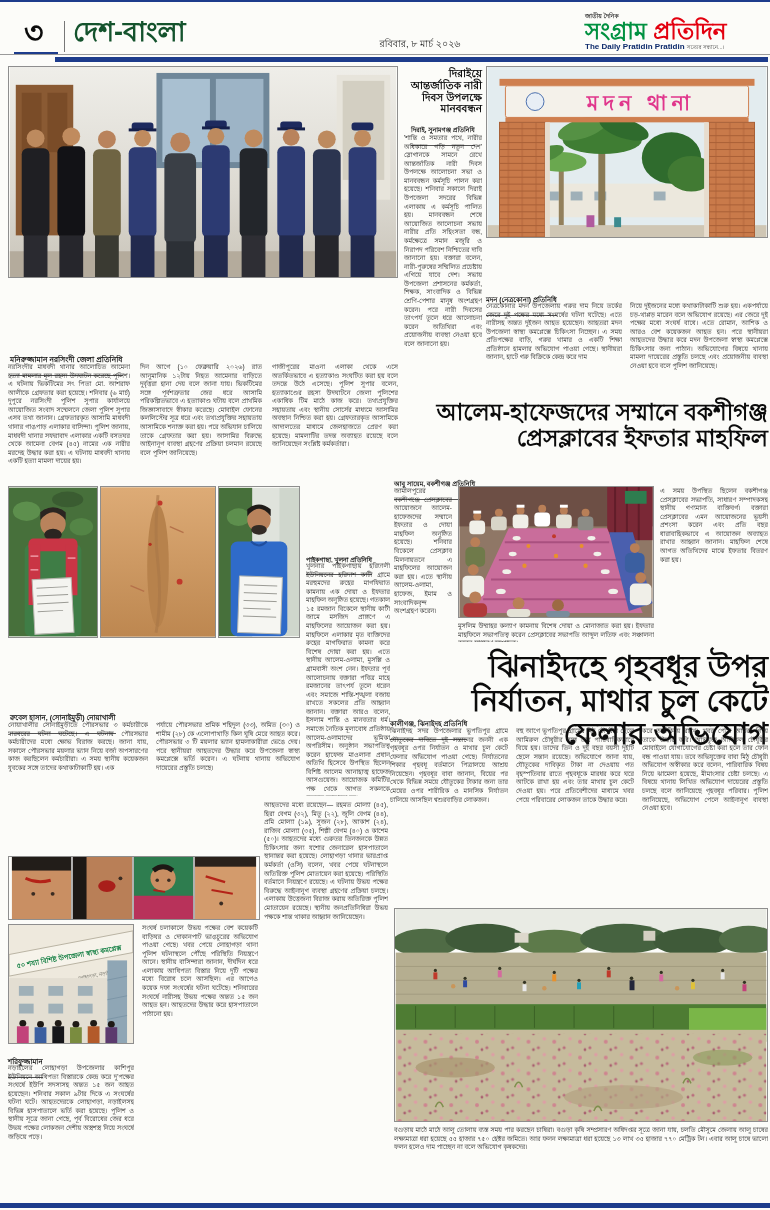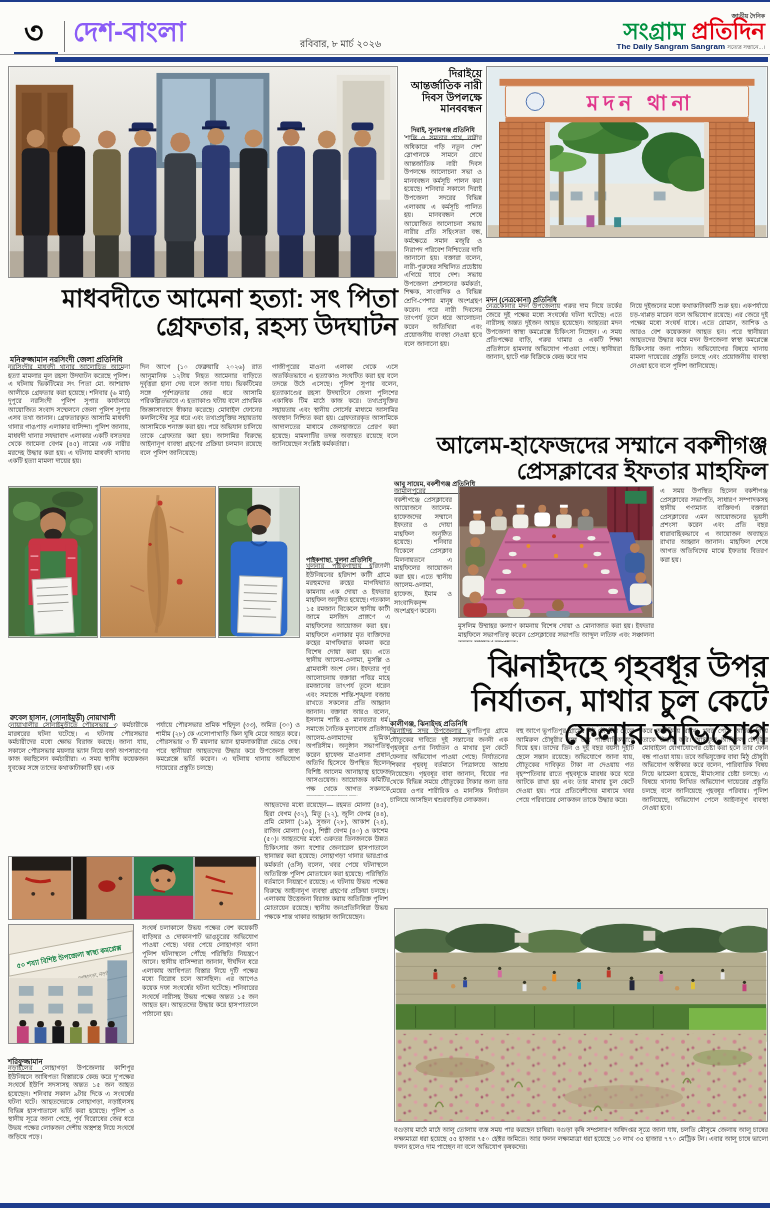--- a/index.html
+++ b/index.html
@@ -2,51 +2,51 @@
 <html><head>
 <meta charset="utf-8">
 <style>
   html,body{margin:0;padding:0;background:#e9e9e9;}
   .page{position:relative;width:770px;height:1210px;background:#fcfcf9;overflow:hidden;
         font-family:"Liberation Sans","DejaVu Sans",sans-serif;color:#111;}
   .abs{position:absolute;}
   .rule{background:#1d3c8c;}
   .hl{font-weight:bold;text-align:right;line-height:1.12;color:#0b0b0b;letter-spacing:0;}
   .byline{font-weight:bold;font-size:7.5px;color:#111;border-bottom:1px solid #555;
-          display:inline-block;padding-bottom:5px;line-height:1.2;}
+          display:inline-block;padding-bottom:11px;line-height:1.2;}
   .bodytxt{font-size:6.4px;line-height:1.34;text-align:justify;color:#1d1d1d;overflow:hidden;}
   .caption{font-size:6.4px;line-height:1.35;text-align:justify;color:#1d1d1d;overflow:hidden;}
   .photo{border:1px solid #8e8e8e;box-sizing:border-box;display:block;}
-  .masthead{ text-align:right;line-height:1.05;}
+  .masthead{ text-align:left;line-height:1.05;}
   .masthead .tiny{font-size:6px;color:#3a3a3a;font-weight:bold;}
   .masthead .title{font-size:23px;font-weight:bold;}
   .masthead .sub{font-size:8px;font-weight:bold;color:#0d2a6b;}
   .masthead .tail{font-size:5.5px;color:#444;font-weight:normal;}
   .green{color:#009140;}
   .red{color:#e3000f;}
   .pageno{font-size:30px;font-weight:bold;color:#0b0b0b;line-height:1;}
-  .section{font-size:27px;font-weight:bold;color:#8b5cf6;line-height:1;}
+  .section{font-size:27px;font-weight:bold;color:#14532d;line-height:1;}
   .date{font-size:9.5px;color:#222;}
   svg{display:block;}
 </style>
 </head>
 <body>
 
 <div class="page">
 
   <div class="abs rule" style="left:0;top:10;width:770px;height:2px"></div>
   <div class="abs pageno" style="left:24;top:18px;left:24px">৩</div>
   <div class="abs rule" style="left:14px;top:52px;width:44px;height:3px"></div>
   <div class="abs" style="left:64px;top:21px;width:1px;height:31px;background:#777"></div>
   <div class="abs section" style="left:73px;top:19px">দেশ-বাংলা</div>
-  <div class="abs date" style="left:300px;top:37px;width:240px;text-align:left">রবিবার, ৮ মার্চ ২০২৬</div>
+  <div class="abs date" style="left:300px;top:37px;width:240px;text-align:center">রবিবার, ৮ মার্চ ২০২৬</div>
   <div class="abs masthead" style="left:585px;top:13px;width:180px">
     <div class="tiny">জাতীয় দৈনিক</div>
     <div class="title"><span class="green">সংগ্রাম</span> <span class="red">প্রতিদিন</span></div>
-    <div class="sub"><span>The Daily Sangram Sangram</span> <span class="tail">সত্যের সন্ধানে...।</span></div>
+    <div class="sub"><span>The Daily Pratidin Pratidin</span> <span class="tail">সত্যের সন্ধানে...।</span></div>
   </div>
   <div class="abs" style="left:0;top:54px;width:770px;height:1px;background:#9a9a9a"></div>
   <div class="abs rule" style="left:55px;top:57px;width:713px;height:5px"></div>
 
   <svg class="abs photo" style="left:8px;top:66px" width="390" height="212" viewBox="0 0 390 212">
     <defs>
       <linearGradient id="gWall" x1="0" y1="0" x2="0" y2="1">
         <stop offset="0" stop-color="#efeee9"></stop>
           <stop offset="0.6" stop-color="#dcd9d1"></stop>
           <stop offset="1" stop-color="#c9c4b9"></stop>
@@ -168,21 +168,20 @@
     <rect x="58" y="56" width="5" height="116" fill="#e7dccd"></rect>
       <rect x="219" y="56" width="5" height="116" fill="#e7dccd"></rect>
     <rect x="100" y="150" width="8" height="12" fill="#b05a9e"></rect>
       <rect x="128" y="152" width="7" height="10" fill="#3b8a8f"></rect>
   </svg>
 
   <div class="abs" style="left:486px;top:288px"><span class="byline" style="font-size:6.8px">মদন (নেত্রকোনা) প্রতিনিধি</span></div>
   <div class="abs bodytxt" style="left:486px;top:302px;width:136px;height:100px">নেত্রকোনার মদন উপজেলায় গরুর দাম নিয়ে তর্কের জেরে দুই পক্ষের মধ্যে সংঘর্ষের ঘটনা ঘটেছে। এতে নারীসহ অন্তত দুইজন আহত হয়েছেন। আহতরা মদন উপজেলা স্বাস্থ্য কমপ্লেক্সে চিকিৎসা নিচ্ছেন। এ সময় প্রতিপক্ষের বাড়ি, গরুর খামার ও একটি শিক্ষা প্রতিষ্ঠানে হামলার অভিযোগ পাওয়া গেছে। স্থানীয়রা জানান, হাটে গরু বিক্রিকে কেন্দ্র করে দাম</div>
   <div class="abs bodytxt" style="left:630px;top:302px;width:138px;height:100px">নিয়ে দুইজনের মধ্যে কথাকাটাকাটি শুরু হয়। একপর্যায়ে চড়-থাপ্পড় মারেন বলে অভিযোগ রয়েছে। এর জেরে দুই পক্ষের মধ্যে সংঘর্ষ বাধে। এতে রোমান, আশিক ও আরও বেশ কয়েকজন আহত হন। পরে স্থানীয়রা আহতদের উদ্ধার করে মদন উপজেলা স্বাস্থ্য কমপ্লেক্সে চিকিৎসার জন্য পাঠান। অভিযোগের বিষয়ে থানায় মামলা দায়েরের প্রস্তুতি চলছে এবং প্রয়োজনীয় ব্যবস্থা নেওয়া হবে বলে পুলিশ জানিয়েছে।</div>
 
-  <div class="abs hl" style="left:8px;top:284px;width:390px;font-size:25px">মাধবদীতে আমেনা হত্যা: সৎ পিতা গ্রেফতার, রহস্য উদঘাটন</div>
   <div class="abs" style="left:10px;top:348px"><span class="byline">মনিরুজ্জামান নরসিংদী জেলা প্রতিনিধি</span></div>
   <div class="abs bodytxt" style="left:8px;top:363px;width:122px;height:120px">নরসিংদীর মাধবদী থানার আলোচিত আমেনা হত্যা মামলার মূল রহস্য উদঘাটন করেছে পুলিশ। এ ঘটনায় ভিকটিমের সৎ পিতা মো. আশরাফ আলীকে গ্রেফতার করা হয়েছে। শনিবার (৬ মার্চ) দুপুরে নরসিংদী পুলিশ সুপার কার্যালয়ে আয়োজিত সংবাদ সম্মেলনে জেলা পুলিশ সুপার এসব তথ্য জানান। গ্রেফতারকৃত আসামি মাধবদী থানার গাঙপাড় এলাকার বাসিন্দা। পুলিশ জানায়, মাধবদী থানার সফরাবাদ এলাকার একটি বসতঘর থেকে আমেনা বেগম (৪৫) নামের এক নারীর মরদেহ উদ্ধার করা হয়। এ ঘটনায় মাধবদী থানায় একটি হত্যা মামলা দায়ের হয়।</div>
   <div class="abs bodytxt" style="left:140px;top:363px;width:122px;height:120px">দিন আগে (১০ ফেব্রুয়ারি ২০২৬) রাত আনুমানিক ১২টায় নিহত আমেনার বাড়িতে দুর্বৃত্তরা হানা দেয় বলে জানা যায়। ভিকটিমের সঙ্গে পূর্বশত্রুতার জের ধরে আসামি পরিকল্পিতভাবে এ হত্যাকাণ্ড ঘটায় বলে প্রাথমিক জিজ্ঞাসাবাদে স্বীকার করেছে। মোবাইল ফোনের কললিস্টের সূত্র ধরে এবং তথ্যপ্রযুক্তির সহায়তায় আসামিকে শনাক্ত করা হয়। পরে অভিযান চালিয়ে তাকে গ্রেফতার করা হয়। আসামির বিরুদ্ধে আইনানুগ ব্যবস্থা গ্রহণের প্রক্রিয়া চলমান রয়েছে বলে পুলিশ জানিয়েছে।</div>
   <div class="abs bodytxt" style="left:272px;top:363px;width:126px;height:120px">গাজীপুরের মাওনা এলাকা থেকে এসে অতর্কিতভাবে এ হত্যাকাণ্ড সংঘটিত করা হয় বলে তদন্তে উঠে এসেছে। পুলিশ সুপার বলেন, হত্যাকাণ্ডের রহস্য উদঘাটনে জেলা পুলিশের একাধিক টিম মাঠে কাজ করে। তথ্যপ্রযুক্তির সহায়তায় এবং স্থানীয় সোর্সের মাধ্যমে আসামির অবস্থান নিশ্চিত করা হয়। গ্রেফতারকৃত আসামিকে আদালতের মাধ্যমে জেলহাজতে প্রেরণ করা হয়েছে। মামলাটির তদন্ত অব্যাহত রয়েছে বলে জানিয়েছেন সংশ্লিষ্ট কর্মকর্তারা।</div>
 
   <svg class="abs photo" style="left:8px;top:486px" width="90" height="152" viewBox="0 0 90 152">
     <rect width="90" height="152" fill="#47703b"></rect>
     <ellipse cx="18" cy="24" rx="14" ry="10" fill="#5d8f4d"></ellipse>
       <ellipse cx="74" cy="40" rx="12" ry="9" fill="#548546"></ellipse>
       <ellipse cx="60" cy="12" rx="16" ry="8" fill="#3a5c31"></ellipse>
@@ -236,21 +235,21 @@
         <line x1="25" y1="108" x2="59" y2="108" stroke="#9a9a94" stroke-width="1"></line>
         <line x1="25" y1="116" x2="59" y2="116" stroke="#9a9a94" stroke-width="1"></line>
         <line x1="25" y1="124" x2="53" y2="124" stroke="#9a9a94" stroke-width="1"></line>
         <line x1="25" y1="132" x2="59" y2="132" stroke="#9a9a94" stroke-width="1"></line>
     </g>
   </svg>
 
   <div class="abs" style="left:306px;top:548px;width:84px"><span class="byline" style="font-size:6.2px">পাইকগাছা, খুলনা প্রতিনিধি</span></div>
   <div class="abs bodytxt" style="left:306px;top:562px;width:84px;height:234px">খুলনার পাইকগাছায় হরিঢালী ইউনিয়নের হরিদাশ কাটী গ্রামে মরহুমদের রুহের মাগফিরাত কামনায় এক দোয়া ও ইফতার মাহফিল অনুষ্ঠিত হয়েছে। গতকাল ১৫ রমজান বিকেলে স্থানীয় কাটী জামে মসজিদ প্রাঙ্গণে এ মাহফিলের আয়োজন করা হয়। মাহফিলে এলাকার মৃত ব্যক্তিদের রুহের মাগফিরাত কামনা করে বিশেষ দোয়া করা হয়। এতে স্থানীয় আলেম-ওলামা, মুসল্লি ও গ্রামবাসী অংশ নেন। ইফতার পূর্ব আলোচনায় বক্তারা পবিত্র মাহে রমজানের তাৎপর্য তুলে ধরেন এবং সমাজে শান্তি-শৃঙ্খলা বজায় রাখতে সকলের প্রতি আহ্বান জানান। বক্তারা আরও বলেন, ইসলাম শান্তি ও মানবতার ধর্ম। সমাজে নৈতিক মূল্যবোধ প্রতিষ্ঠায় আলেম-ওলামাদের ভূমিকা অপরিসীম। অনুষ্ঠান সভাপতিত্ব করেন হাফেজ মাওলানা প্রধান অতিথি হিসেবে উপস্থিত ছিলেন বিশিষ্ট আলেম আনাহাজ্ব হাফেজ আসগুয়েজ। আয়োজক কমিটির পক্ষ থেকে আগত সকলকে ধন্যবাদ জানানো হয়।</div>
 
-  <div class="abs hl" style="left:394px;top:433px;width:374px;font-size:23px">আলেম-হাফেজদের সম্মানে বকশীগঞ্জ প্রেসক্লাবের ইফতার মাহফিল</div>
+  <div class="abs hl" style="left:394px;top:400px;width:374px;font-size:23px">আলেম-হাফেজদের সম্মানে বকশীগঞ্জ প্রেসক্লাবের ইফতার মাহফিল</div>
   <div class="abs" style="left:394px;top:472px"><span class="byline" style="font-size:6.5px">আবু সায়েম, বকশীগঞ্জ প্রতিনিধি</span></div>
   <div class="abs bodytxt" style="left:394px;top:487px;width:58px;height:150px">জামালপুরের বকশীগঞ্জে প্রেসক্লাবের আয়োজনে আলেম-হাফেজদের সম্মানে ইফতার ও দোয়া মাহফিল অনুষ্ঠিত হয়েছে। শনিবার বিকেলে প্রেসক্লাব মিলনায়তনে এ মাহফিলের আয়োজন করা হয়। এতে স্থানীয় আলেম-ওলামা, হাফেজ, ইমাম ও সাংবাদিকবৃন্দ অংশগ্রহণ করেন।</div>
 
   <svg class="abs photo" style="left:458px;top:486px" width="196" height="132" viewBox="0 0 196 132">
     <rect width="196" height="132" fill="#8f7766"></rect>
     <rect x="0" y="0" width="196" height="40" fill="#6d4f45"></rect>
     <rect x="150" y="0" width="46" height="54" fill="#7a2836"></rect>
     <line x1="158" y1="0" x2="158" y2="54" stroke="#611d29" stroke-width="2"></line>
       <line x1="170" y1="0" x2="170" y2="54" stroke="#611d29" stroke-width="2"></line>
       <line x1="182" y1="0" x2="182" y2="54" stroke="#611d29" stroke-width="2"></line>

